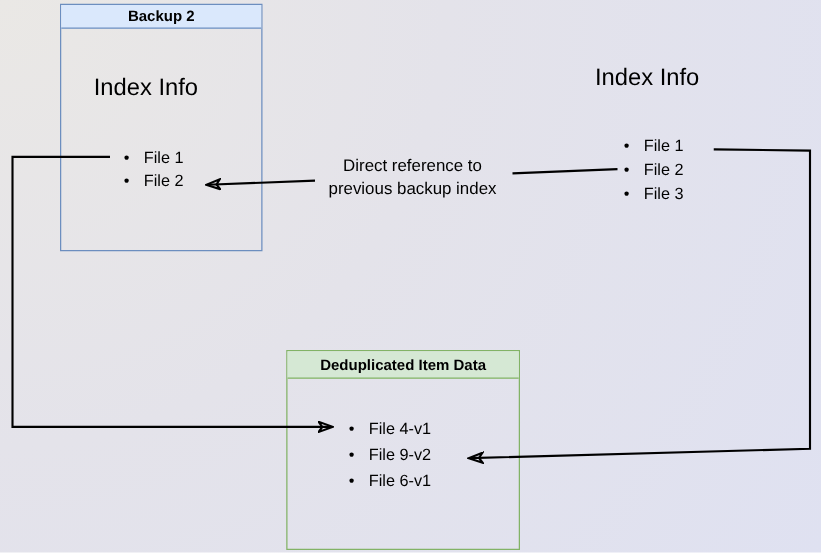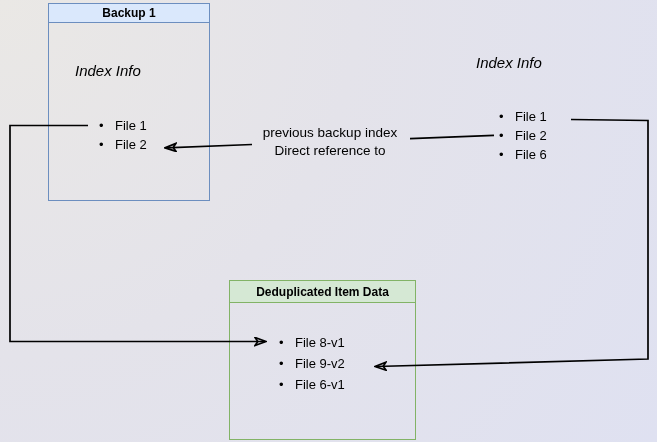--- a/index.html
+++ b/index.html
@@ -30,24 +30,23 @@
     width: 100%;
     text-align: center;
     font-weight: bold;
     font-size: 12px;
     border-bottom: 1px solid;
   }
   .blue  .node-header { background: #dae8fc; border-color: #6c8ebf; height: 19px; line-height: 19px; }
   .green .node-header { background: #d5e8d4; border-color: #82b366; height: 22px; line-height: 22px; }
   .subtitle {
     position: absolute;
-    font-size: 15px;
+    font-size: 19px;
     line-height: 17px;
     white-space: nowrap;
-    font-style: italic;
   }
   ul.filelist {
     position: absolute;
     margin: 0;
     padding: 0;
     list-style: none;
   }
   ul.filelist li {
     position: relative;
     height: 19px;
@@ -89,47 +88,47 @@
     stroke-width: 1.7;
     stroke-linejoin: miter;
   }
 </style>
 </head>
 <body>
 
 <div class="canvas">
 
   <div class="node blue" style="left:48px; top:3px; width:162px; height:198px;">
-    <div class="node-header">Backup 1</div>
+    <div class="node-header">Backup 2</div>
   </div>
   <div class="subtitle" style="left:75px; top:62px;">Index Info</div>
   <ul class="filelist" style="left:99px; top:116px;">
     <li>File 1</li>
     <li>File 2</li>
   </ul>
 
   <div class="subtitle" style="left:476px; top:54px;">Index Info</div>
   <ul class="filelist" style="left:499px; top:107px;">
     <li>File 1</li>
     <li>File 2</li>
-    <li>File 6</li>
+    <li>File 3</li>
   </ul>
 
   <div class="node green" style="left:229px; top:280px; width:187px; height:160px;">
     <div class="node-header">Deduplicated Item Data</div>
   </div>
   <ul class="filelist wide" style="left:279px; top:332px;">
-    <li>File 8-v1</li>
+    <li>File 4-v1</li>
     <li>File 9-v2</li>
     <li>File 6-v1</li>
   </ul>
 
   <div class="annotation">
+    <div>Direct reference to</div>
     <div>previous backup index</div>
-    <div>Direct reference to</div>
   </div>
 
   <svg class="connectors" width="657" height="442" viewBox="0 0 657 442">
     <defs>
       <marker id="arrowhead" markerUnits="userSpaceOnUse" markerWidth="13" markerHeight="10" viewBox="0 0 13 10" refX="11" refY="5" orient="auto">
         <path d="M1,1 L12,5 L1,9 L3.8,5 Z" fill="#000" stroke="none"></path>
       </marker>
     </defs>
 
     <path d="M252,144.5 L166,147.8" marker-end="url(#arrowhead)"></path>

